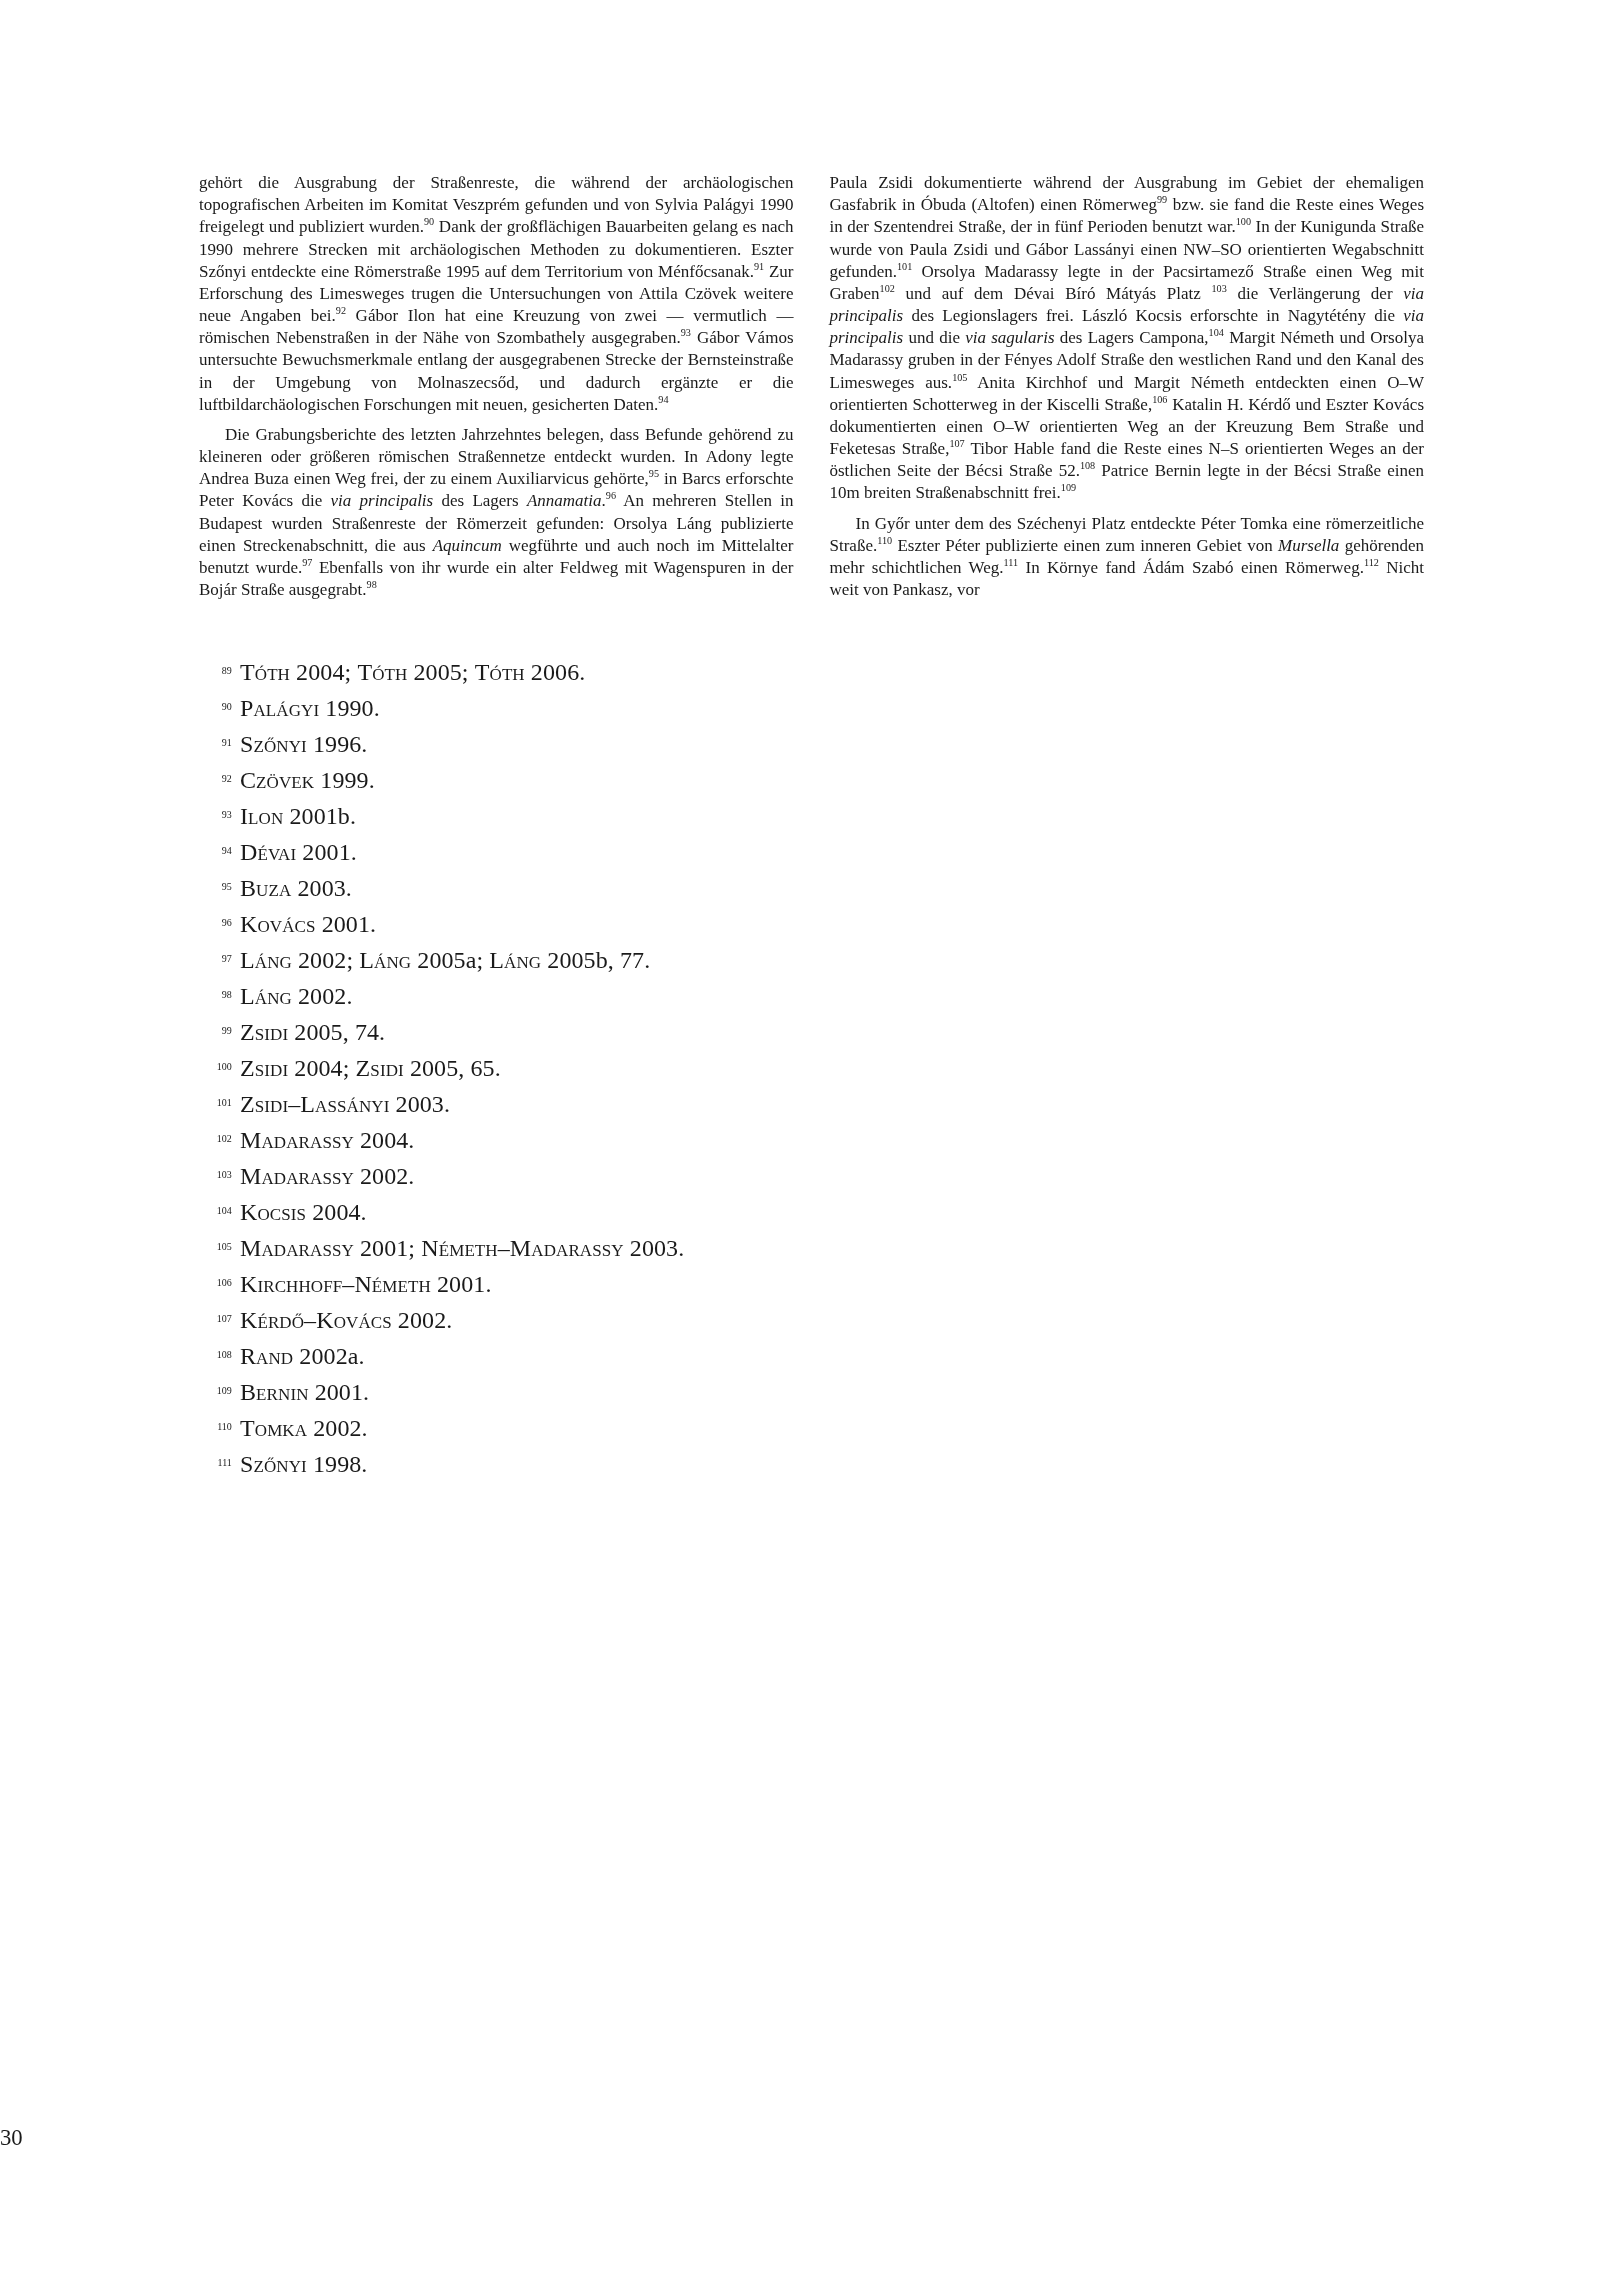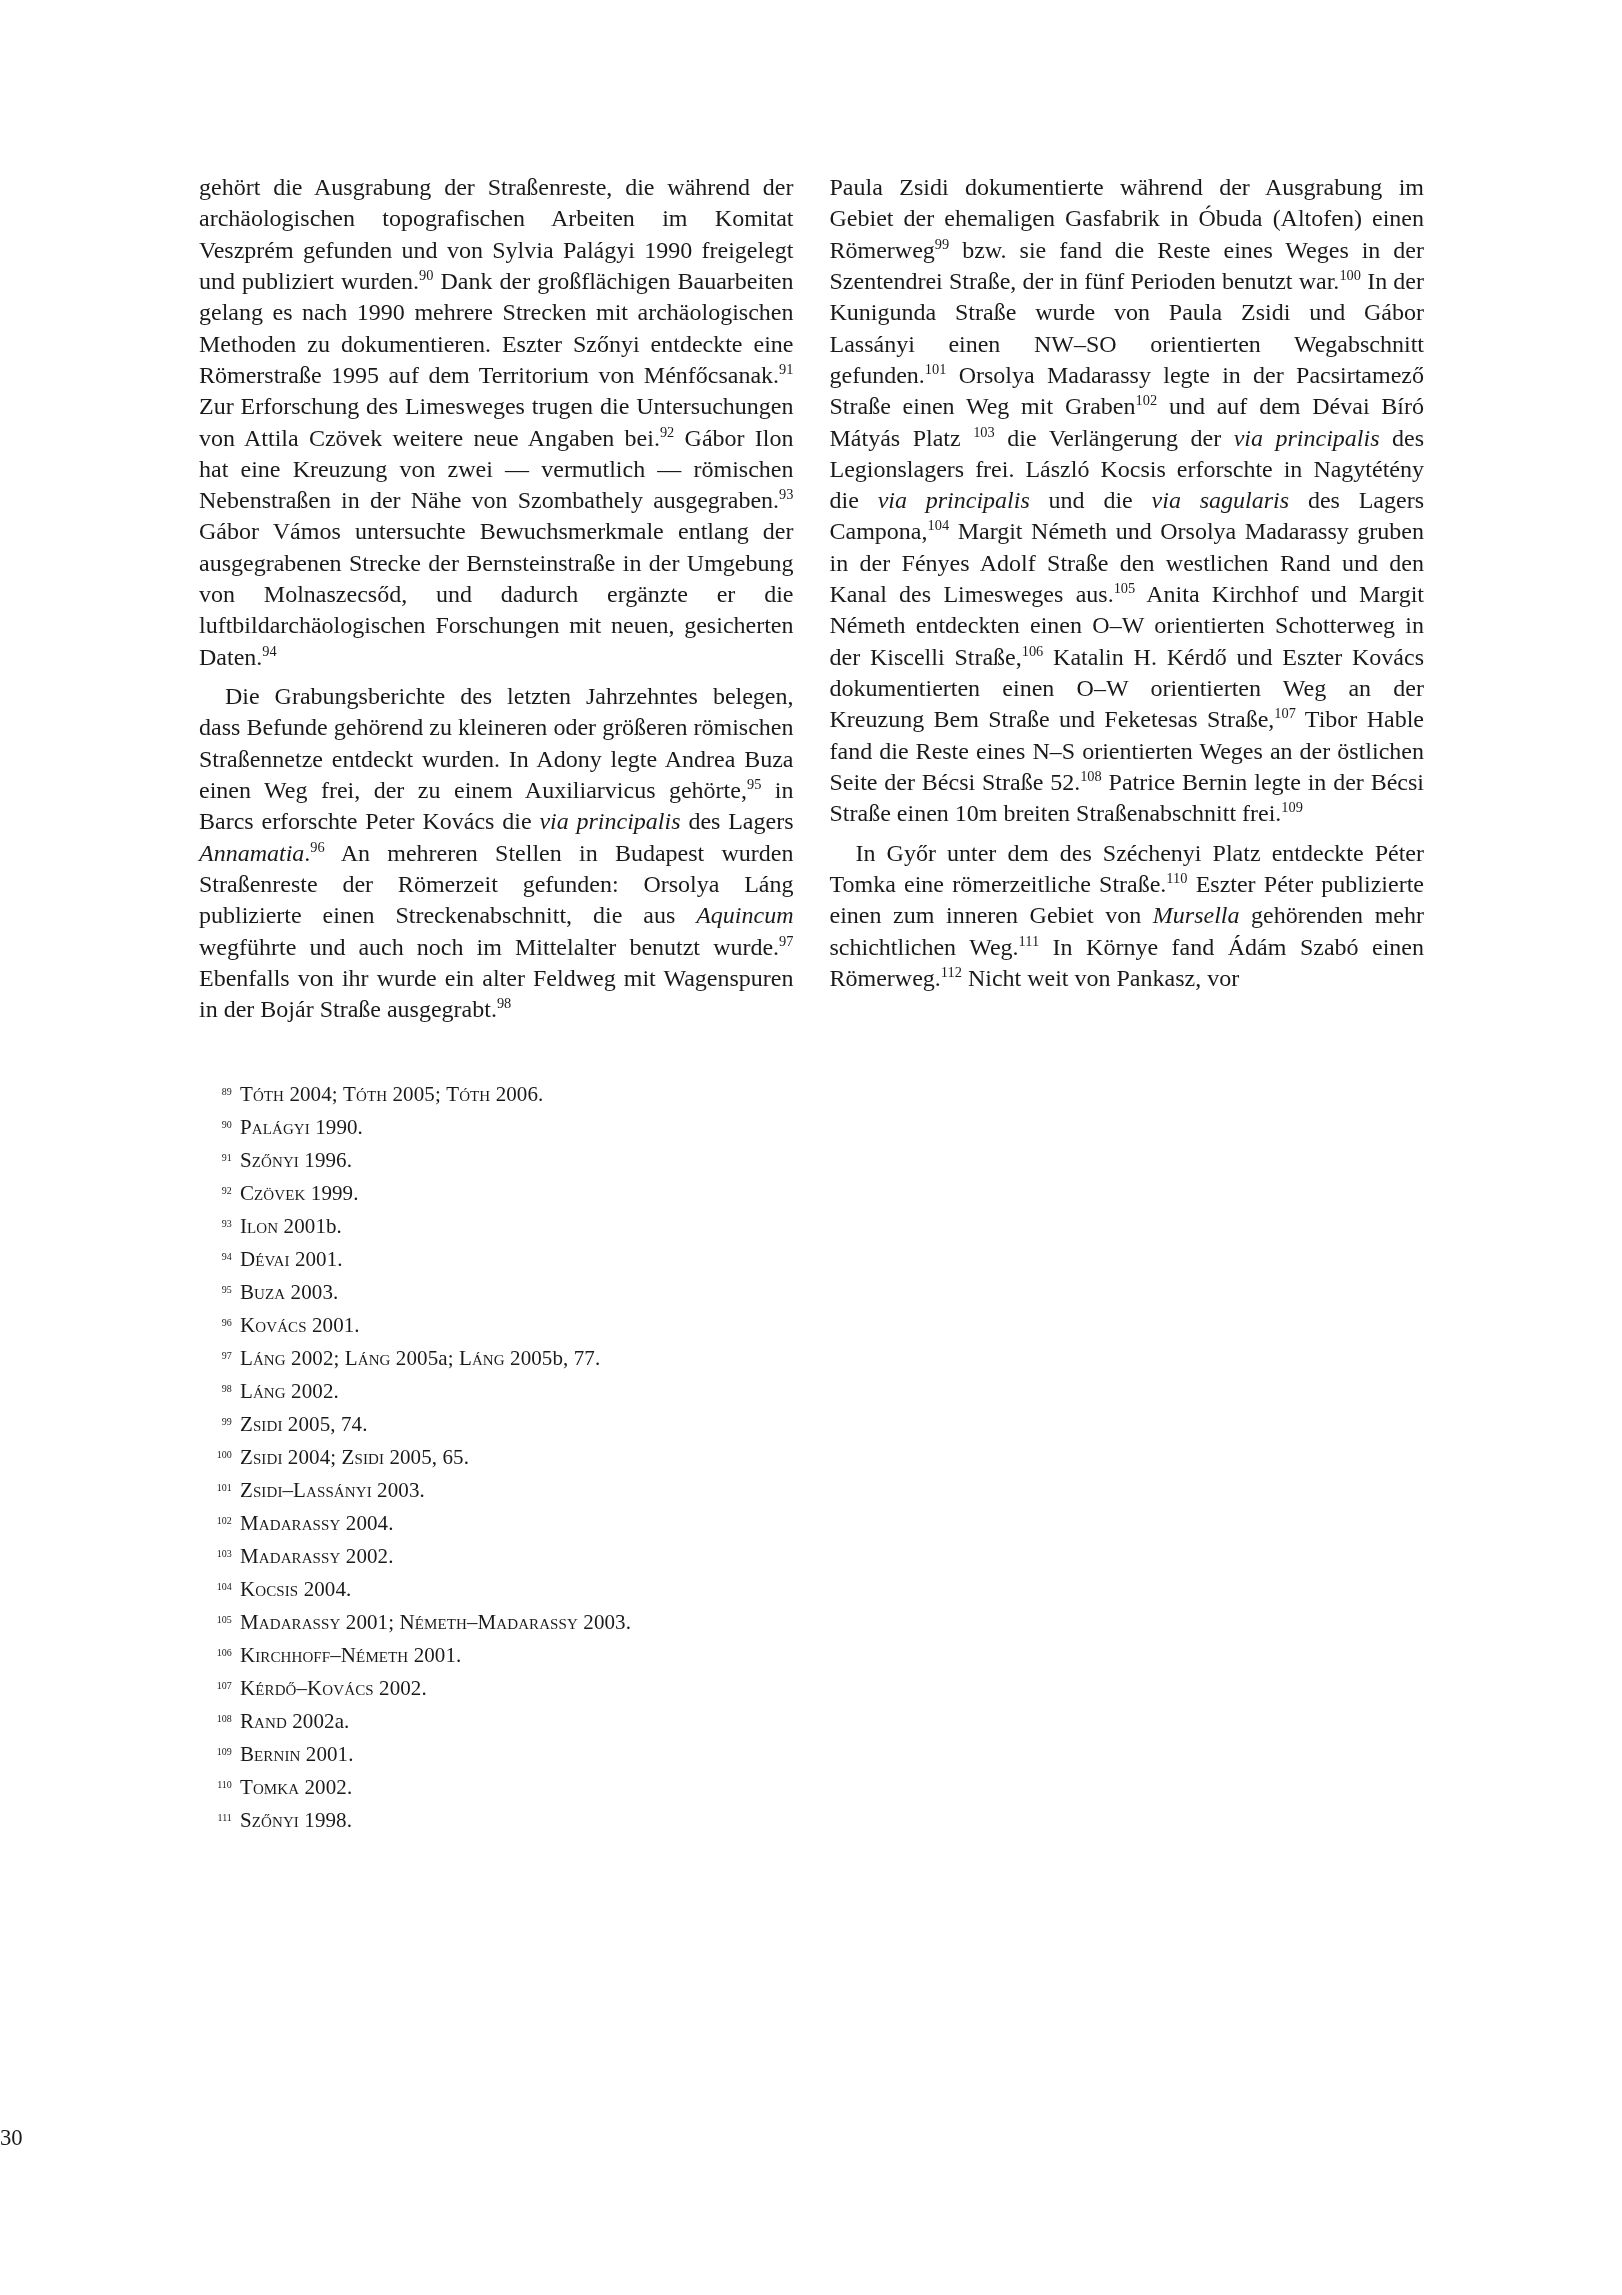--- a/index.html
+++ b/index.html
@@ -22,21 +22,21 @@
     box-sizing: border-box;
     padding: 172px 199px 0 199px;
   }
   .columns {
     display: flex;
     gap: 36px;
     align-items: flex-start;
   }
   .col {
     width: 596px;
-    font-size: 24px;
+    font-size: 17px;
     line-height: 1.305;
     text-align: justify;
     text-justify: inter-word;
     hyphens: manual;
   }
   .col p {
     margin: 0;
   }
   .col p.indent {
     text-indent: 26px;
@@ -67,21 +67,21 @@
     text-align: right;
     font-size: 10px;
     vertical-align: super;
     position: relative;
     top: -6.2px;
     padding-right: 8.2px;
     box-sizing: border-box;
   }
   .fn-text {
     flex: 1 1 auto;
-    font-size: 21px;
+    font-size: 24px;
     letter-spacing: 0.1px;
   }
   
   .sc {
     font-variant: small-caps;
   }
   .folio {
     position: absolute;
     left: 0;
     right: 0;

